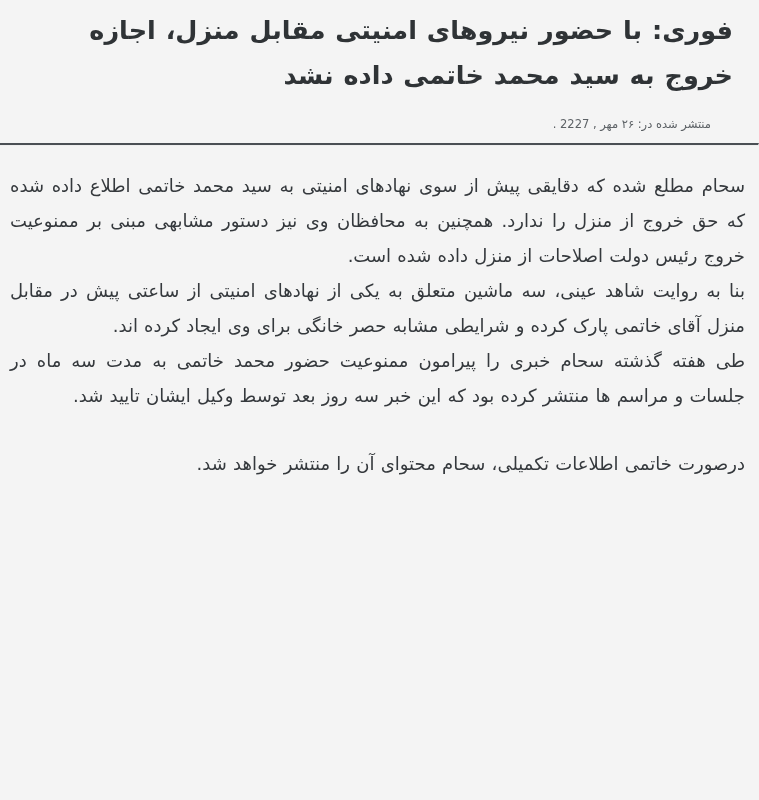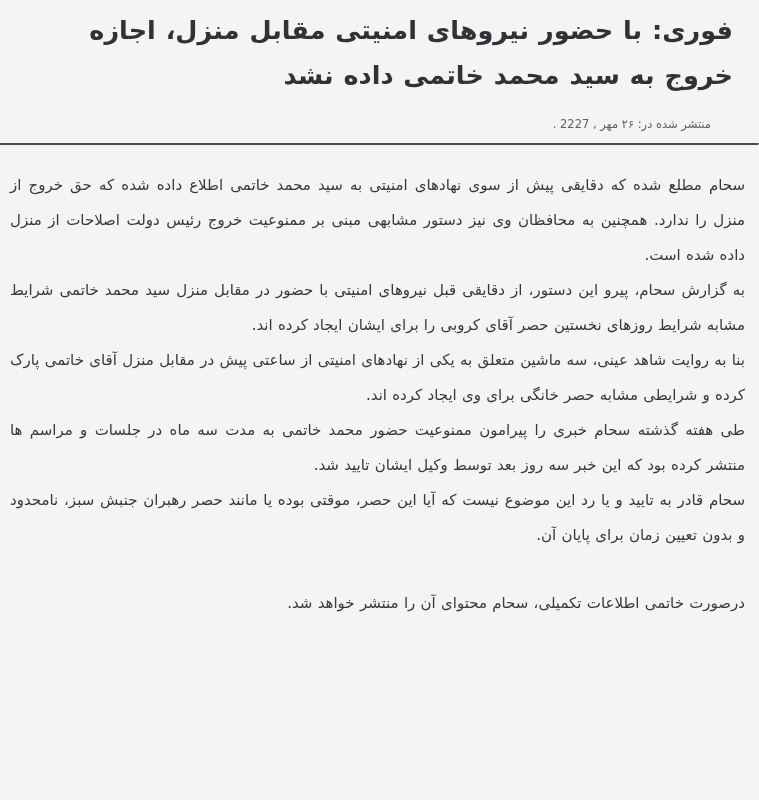--- a/index.html
+++ b/index.html
@@ -68,21 +68,21 @@
     padding: 22px 14px 0 6px;
     box-sizing: border-box;
     direction: rtl;
     text-align: justify;
     text-align-last: center;
   }
 
   .article-body p {
     margin: 0 0 0 4px;
     padding: 0;
-    font-size: 15px;
+    font-size: 18px;
     line-height: 35px;
     color: #35393d;
     direction: rtl;
     text-align: justify;
     text-align-last: right;
     word-spacing: 0.5px;
   }
 
   .article-body p.spaced-before {
     margin-top: 33px;
@@ -100,25 +100,23 @@
     <div class="publish-meta">منتشر شده در: ۲۶ مهر , 2227 .</div>
 
   </div>
 
   <hr class="divider">
 
   <div class="article-body">
 
     <p>سحام مطلع شده که دقایقی پیش از سوی نهادهای امنیتی به سید محمد خاتمی اطلاع داده شده که حق خروج از منزل را ندارد. همچنین به محافظان وی نیز دستور مشابهی مبنی بر ممنوعیت خروج رئیس دولت اصلاحات از منزل داده شده است.</p>
 
-    <p>به گزارش سحام، پیرو این دستور، از دقایقی قبل نیروهای امنیتی با حضور در مقابل منزل سید محمد خاتمی شرایط مشابه شرایط روزهای نخستین حصر آقای کروبی را برای ایشان ایجاد کرده اند.</p>
 
     <p>بنا به روایت شاهد عینی، سه ماشین متعلق به یکی از نهادهای امنیتی از ساعتی پیش در مقابل منزل آقای خاتمی پارک کرده و شرایطی مشابه حصر خانگی برای وی ایجاد کرده اند.</p>
 
     <p>طی هفته گذشته سحام خبری را پیرامون ممنوعیت حضور محمد خاتمی به مدت سه ماه در جلسات و مراسم ها منتشر کرده بود که این خبر سه روز بعد توسط وکیل ایشان تایید شد.</p>
 
-    <p>سحام قادر به تایید و یا رد این موضوع نیست که آیا این حصر، موقتی بوده یا مانند حصر رهبران جنبش سبز، نامحدود و بدون تعیین زمان برای پایان آن.</p>
 
     <p class="spaced-before">درصورت خاتمی اطلاعات تکمیلی، سحام محتوای آن را منتشر خواهد شد.</p>
 
   </div>
 
 </div>
 
 </body></html>

